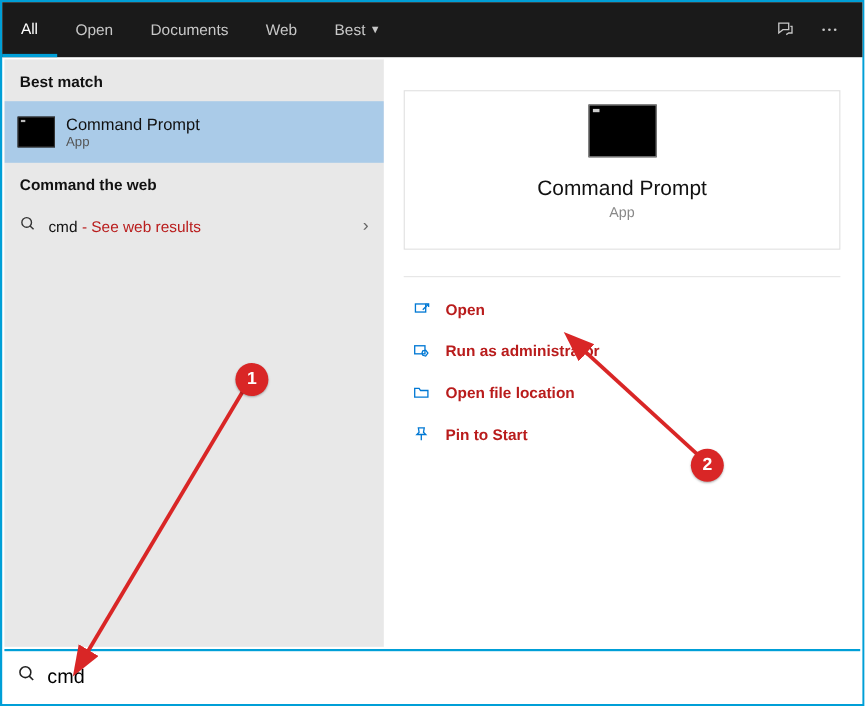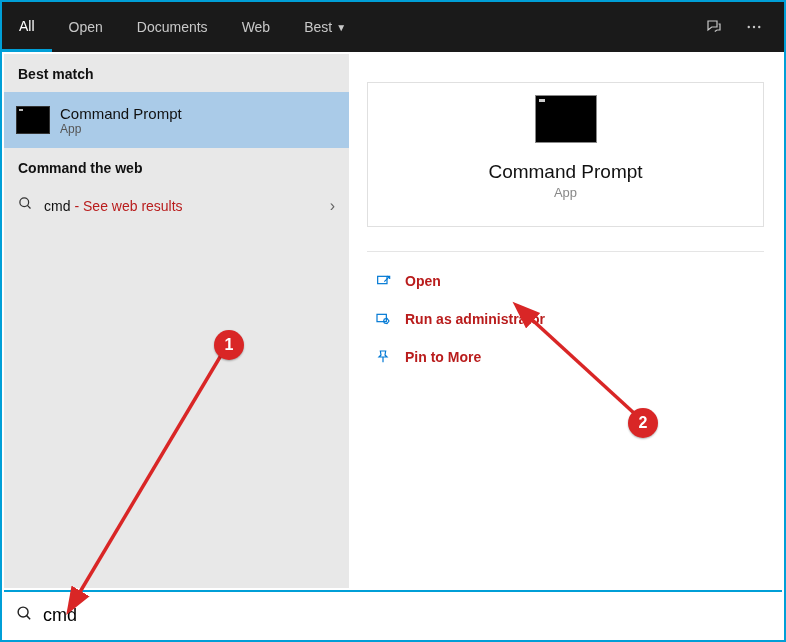--- a/index.html
+++ b/index.html
@@ -127,25 +127,33 @@
               <svg width="16" height="16" viewBox="0 0 24 24" fill="none" stroke="currentColor" stroke-width="1.8">
                 <rect x="3" y="5" width="14" height="11"></rect>
                 <path d="M14 12l4-1 3 4-3 4-4-1-1-3z"></path>
               </svg>
             </span>
           <span>Run as administrator</span>
         </div>
         <div class="action">
           <span class="ai">
               <svg width="16" height="16" viewBox="0 0 24 24" fill="none" stroke="currentColor" stroke-width="1.8">
+                <path d="M3 6h6l2 3h10v9H3z"></path>
+              </svg>
+            </span>
+          <span>Open file location</span>
+        </div>
+        <div class="action">
+          <span class="ai">
+              <svg width="16" height="16" viewBox="0 0 24 24" fill="none" stroke="currentColor" stroke-width="1.8">
                 <path d="M8 3h8l-1 6 3 3H6l3-3z"></path>
                 <line x1="12" y1="12" x2="12" y2="20"></line>
               </svg>
             </span>
-          <span>Pin to More</span>
+          <span>Pin to Start</span>
         </div>
       </div>
     </div>
 
   </div>
 
   <div class="searchbar">
     <span class="si2">
       <svg width="17" height="17" viewBox="0 0 24 24" fill="none" stroke="#222" stroke-width="2">
           <circle cx="10" cy="10" r="7"></circle>

